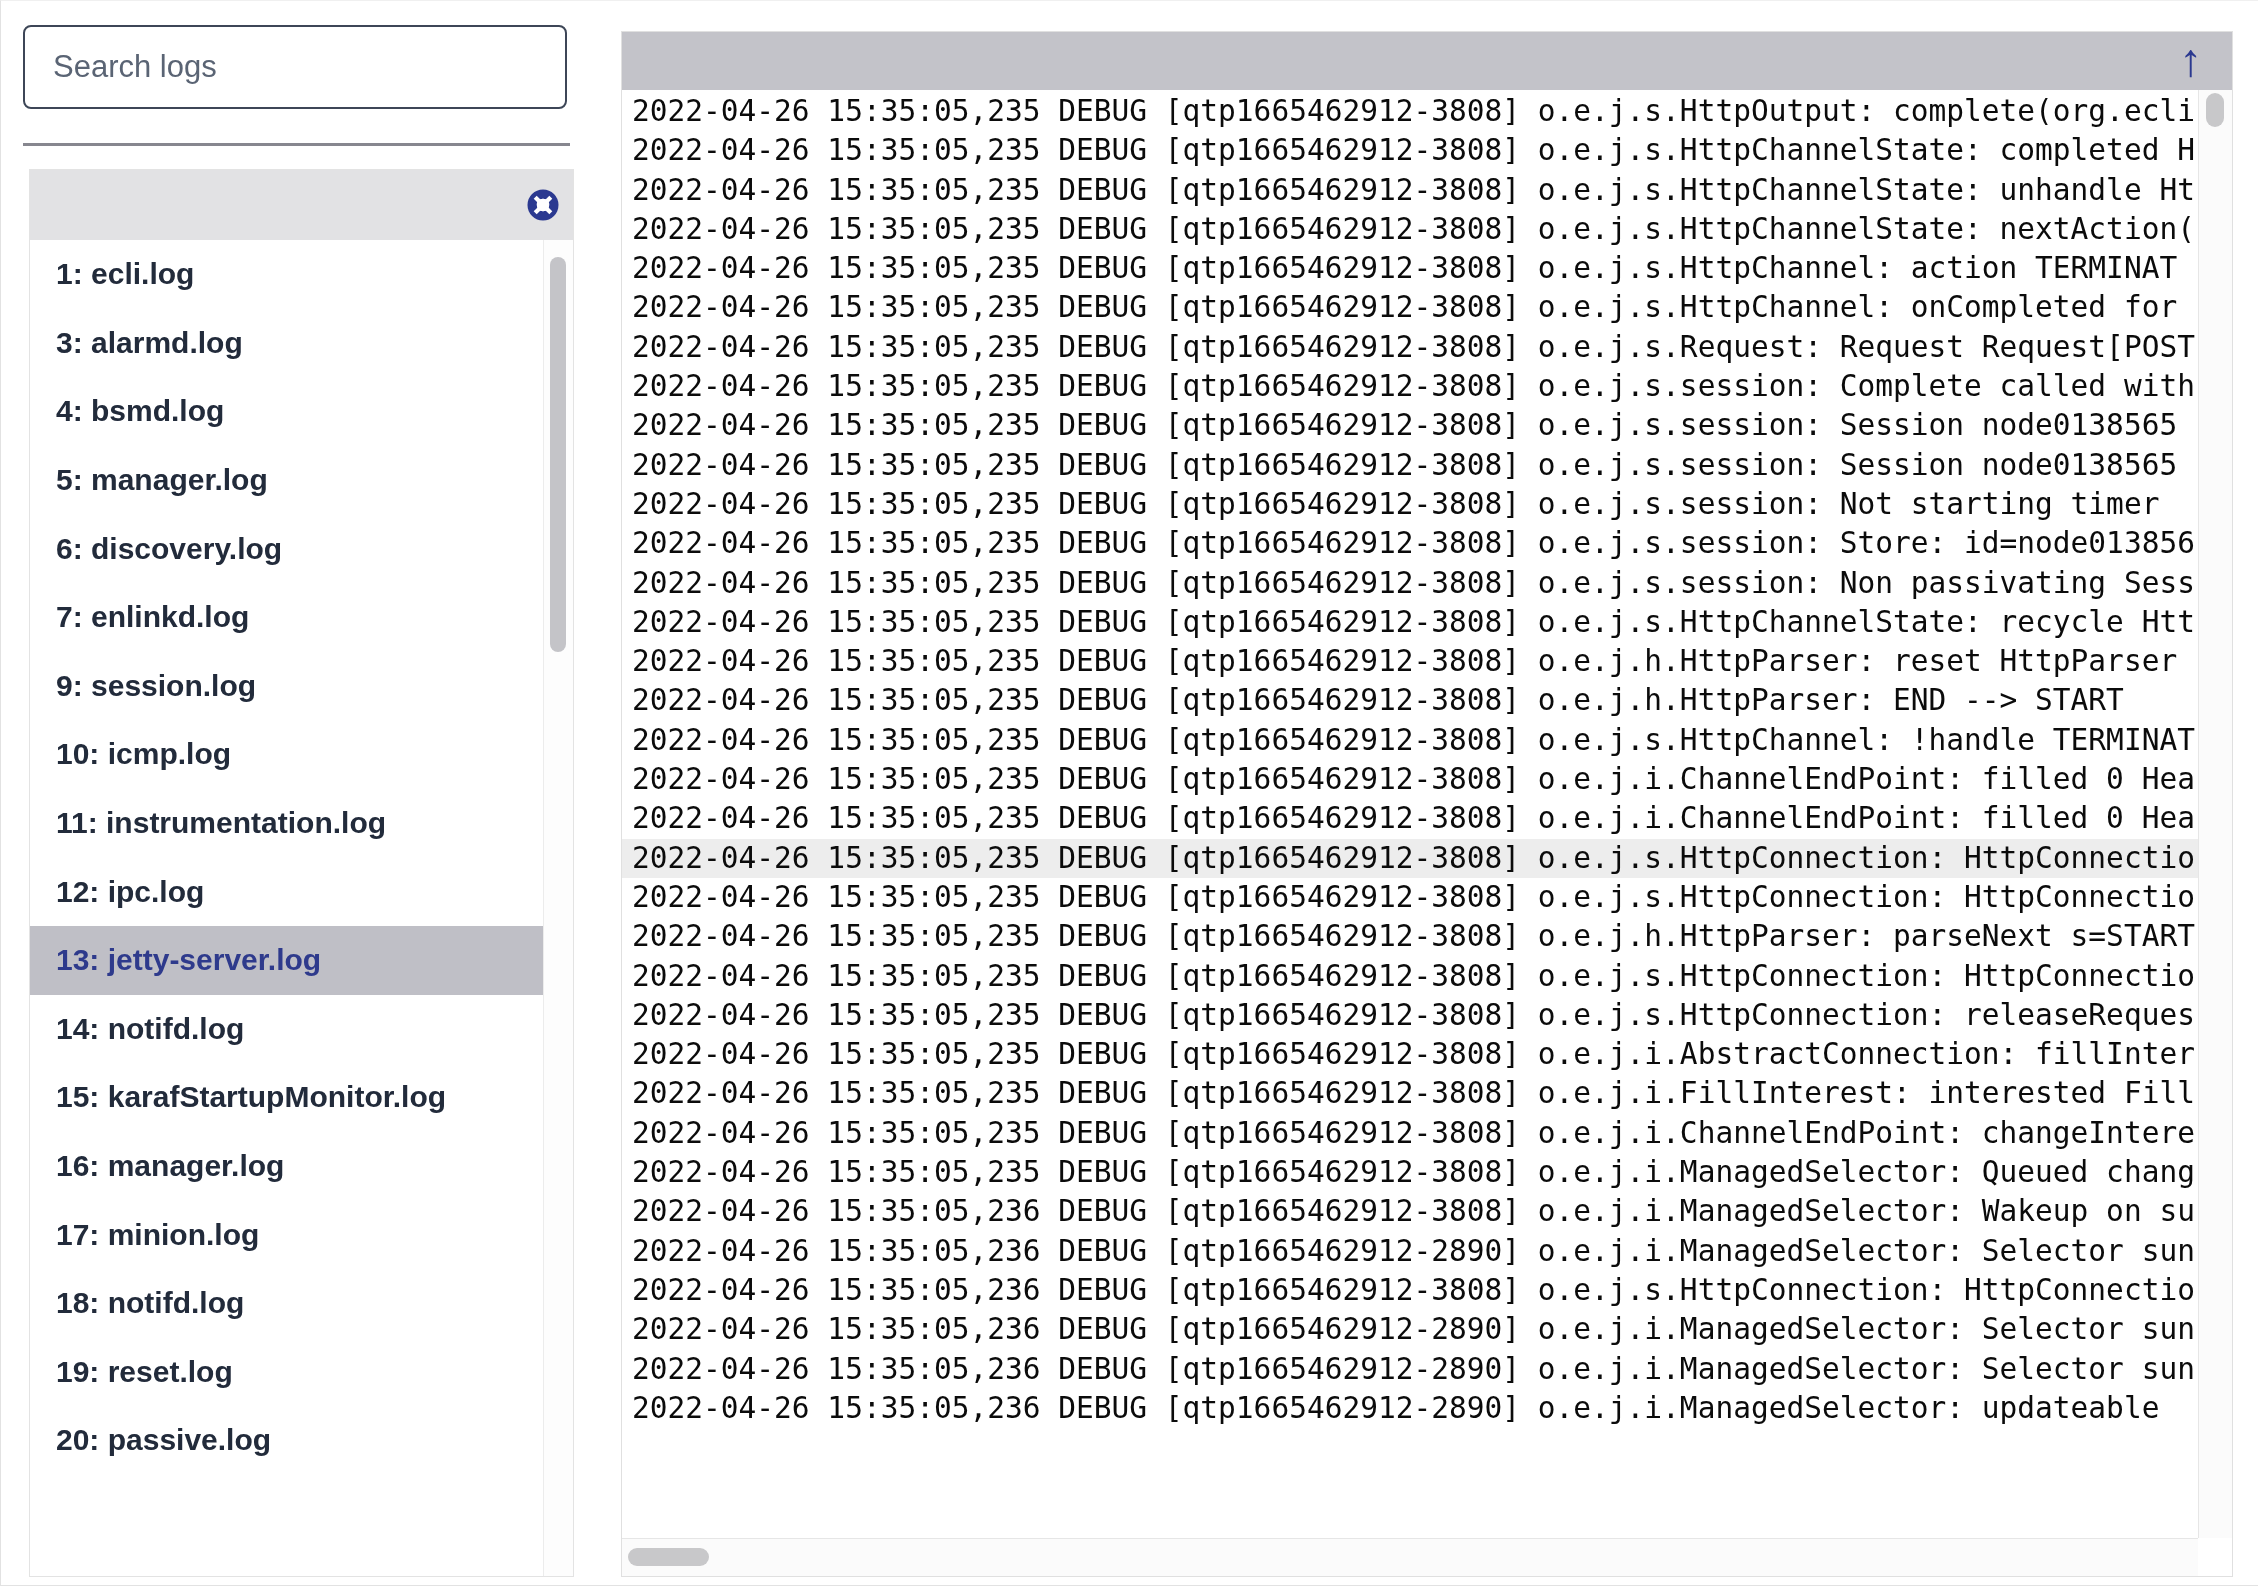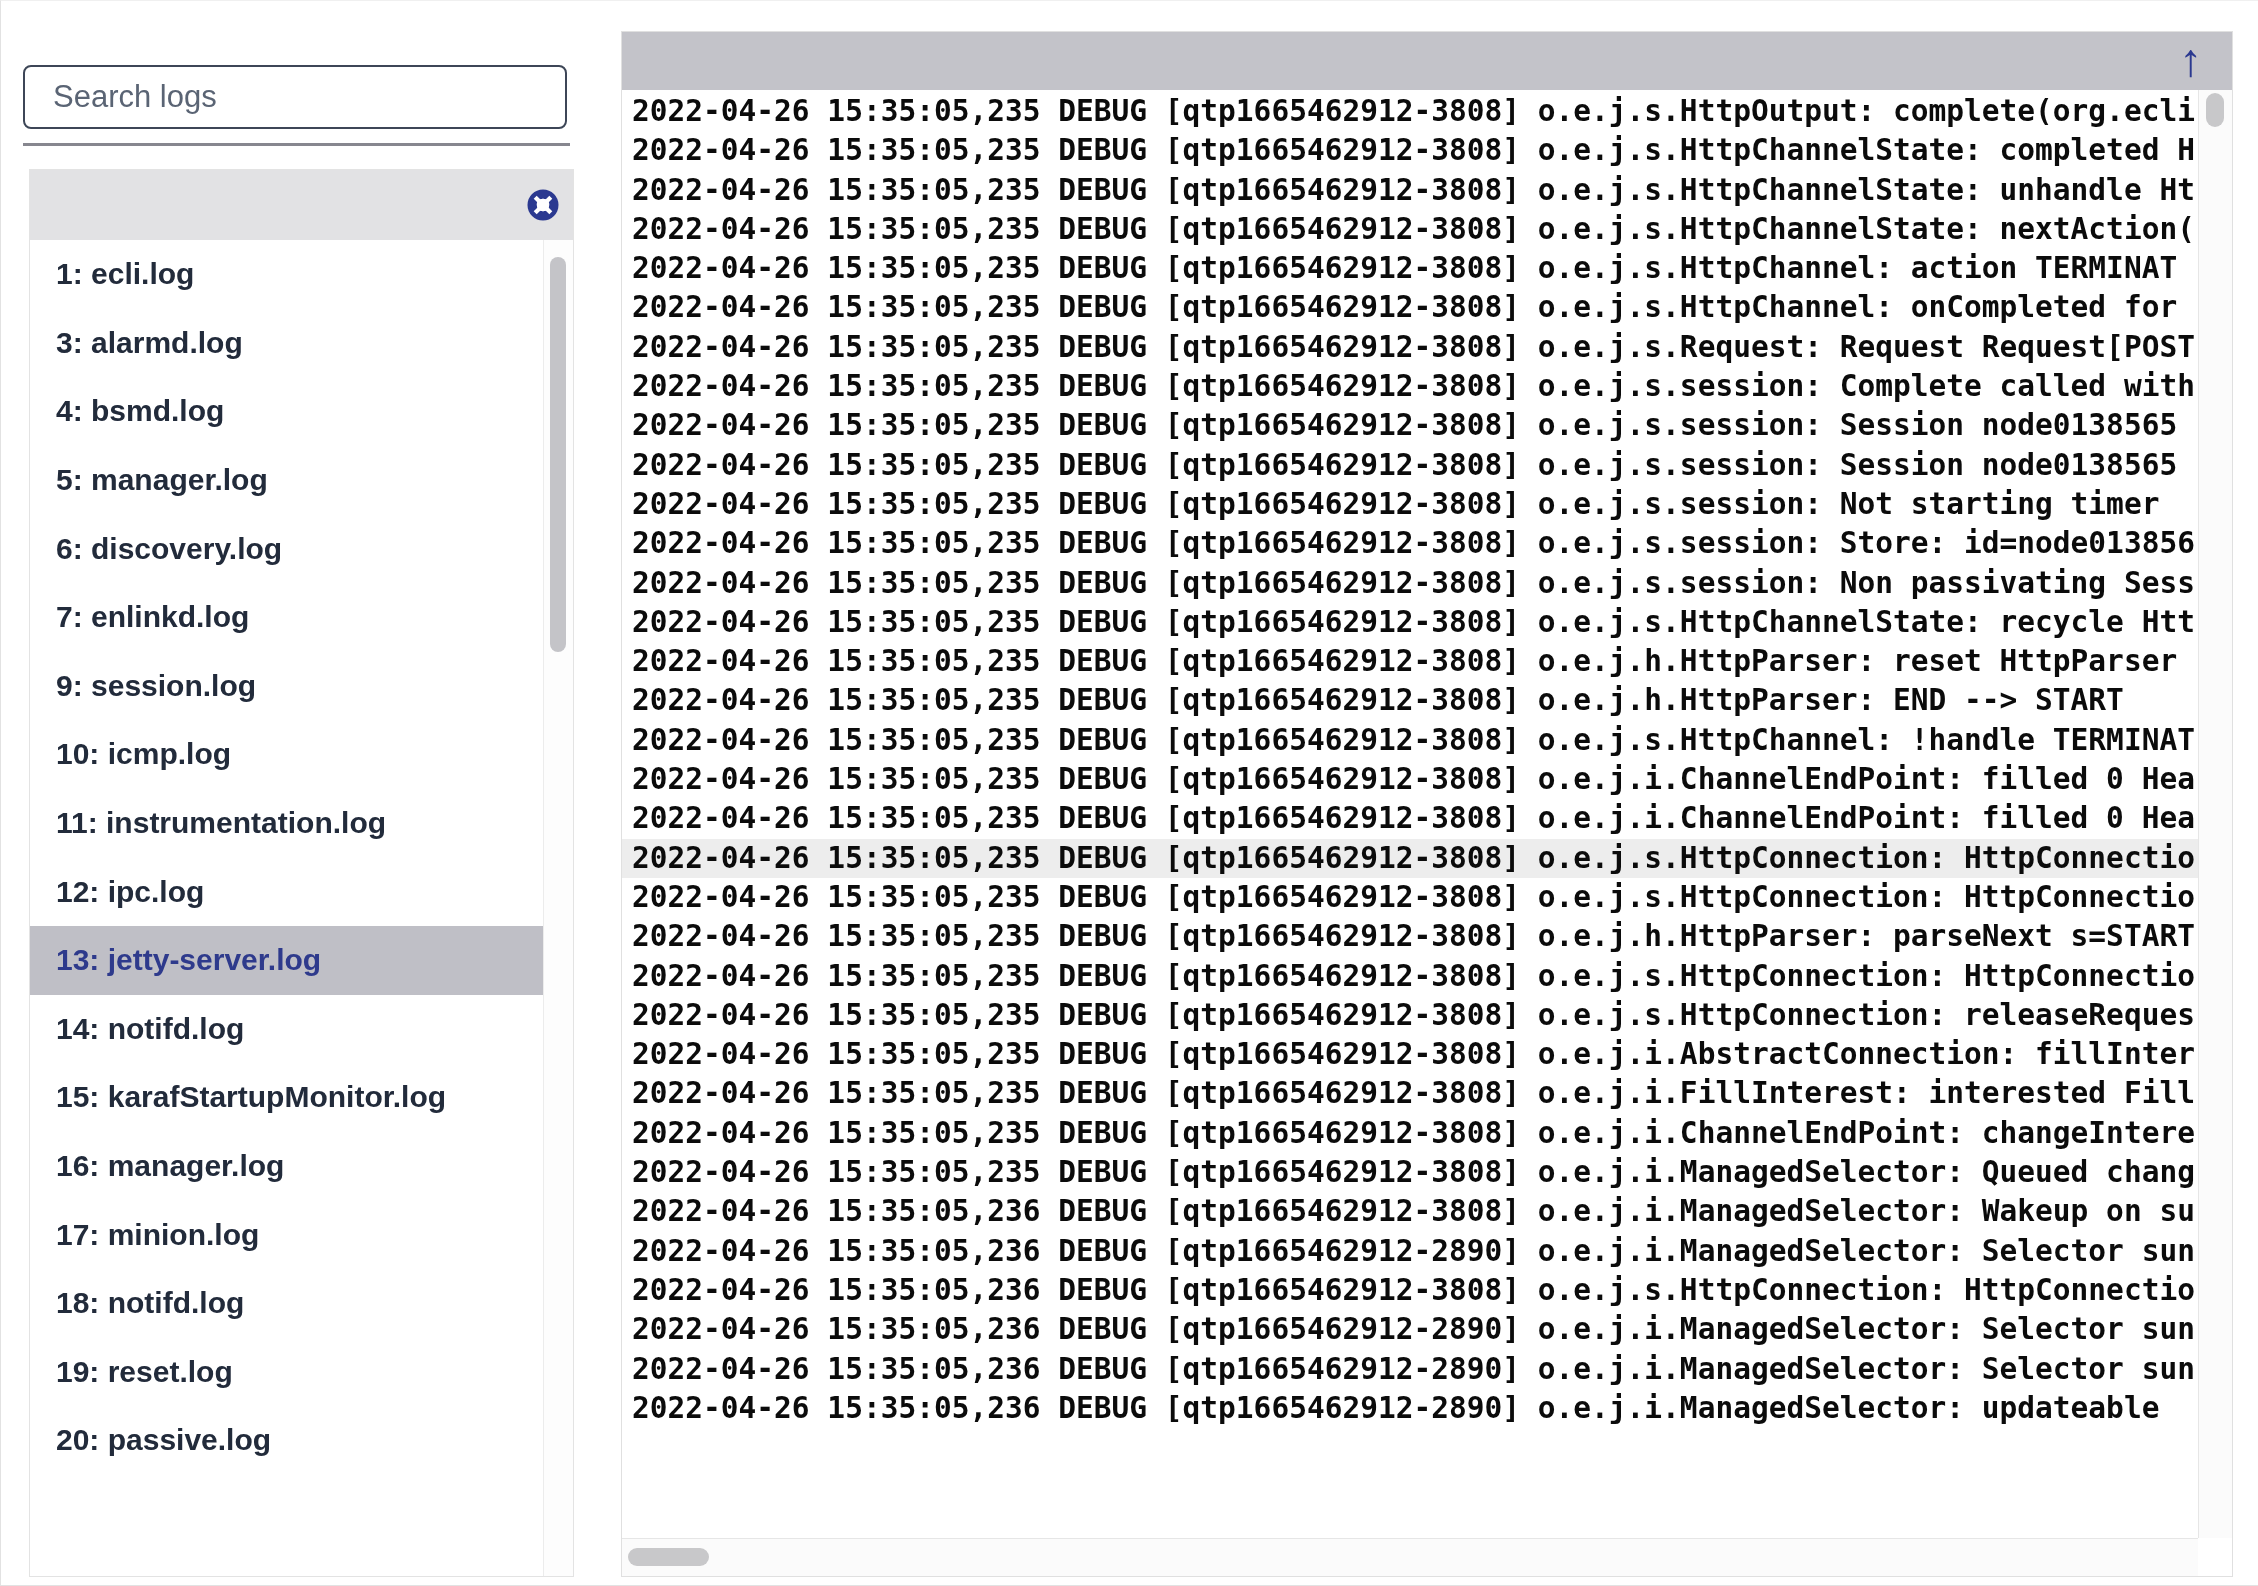--- a/index.html
+++ b/index.html
@@ -4,23 +4,23 @@
 <style>
   html,body{margin:0;padding:0;background:#fff;}
   #app{
     position:relative;width:2258px;height:1586px;background:#fff;
     font-family:"Liberation Sans",sans-serif;overflow:hidden;
     border-left:1px solid #e2e2e2;border-top:1px solid #f0f0f0;border-bottom:1px solid #e2e2e2;
     box-sizing:border-box;
   }
   
   .search-input{
-    position:absolute;left:22px;top:24px;width:544px;height:64px;box-sizing:border-box;
+    position:absolute;left:22px;top:24px;width:544px;height:84px;box-sizing:border-box;
     border:2px solid #3d4657;border-radius:8px;padding:0 0 0 28px;
-    font-family:"Liberation Sans",sans-serif;font-size:31px;color:#333;outline:none;background:#fff;margin-top:40px;
+    font-family:"Liberation Sans",sans-serif;font-size:31px;color:#333;outline:none;background:#fff;
   }
   .search-input::placeholder{color:#5a6474;opacity:1;}
   .sidebar-divider{
     position:absolute;left:22px;top:142px;width:547px;height:3px;background:#87878f;
   }
   .sidebar-panel{
     position:absolute;left:28px;top:168px;width:545px;height:1408px;box-sizing:border-box;
     background:#fff;border:1px solid #e3e3e3;overflow:hidden;
   }
   .sidebar-header{
@@ -53,21 +53,21 @@
   .up-arrow{
     position:absolute;right:30px;top:0;height:58px;line-height:56px;
     font-size:46px;font-weight:bold;color:var(--accent);cursor:pointer;
   }
   .log-content{
     position:absolute;left:0;top:58px;right:34px;bottom:38px;overflow:hidden;background:#fff;
     font-family:"DejaVu Sans Mono","Liberation Mono",monospace;
     font-size:29.5px;line-height:39.3px;color:var(--log-text);
     padding-top:2px;box-sizing:border-box;
   }
-  .log-line{white-space:pre;padding-left:10px;height:39.3px;font-weight:bold;}
+  .log-line{white-space:pre;padding-left:10px;height:39.3px;}
   .log-line.highlight{background:var(--highlight-bg);}
   .v-scrollbar{
     position:absolute;right:0;top:58px;bottom:38px;width:34px;background:#fbfbfb;
     border-left:1px solid #e6e6e6;box-sizing:border-box;
   }
   .v-thumb{
     position:absolute;left:7px;top:3px;width:18px;height:34px;background:#c8c8ca;border-radius:9px;
   }
   .h-scrollbar{
     position:absolute;left:0;bottom:0;right:34px;height:38px;background:#fbfbfb;

